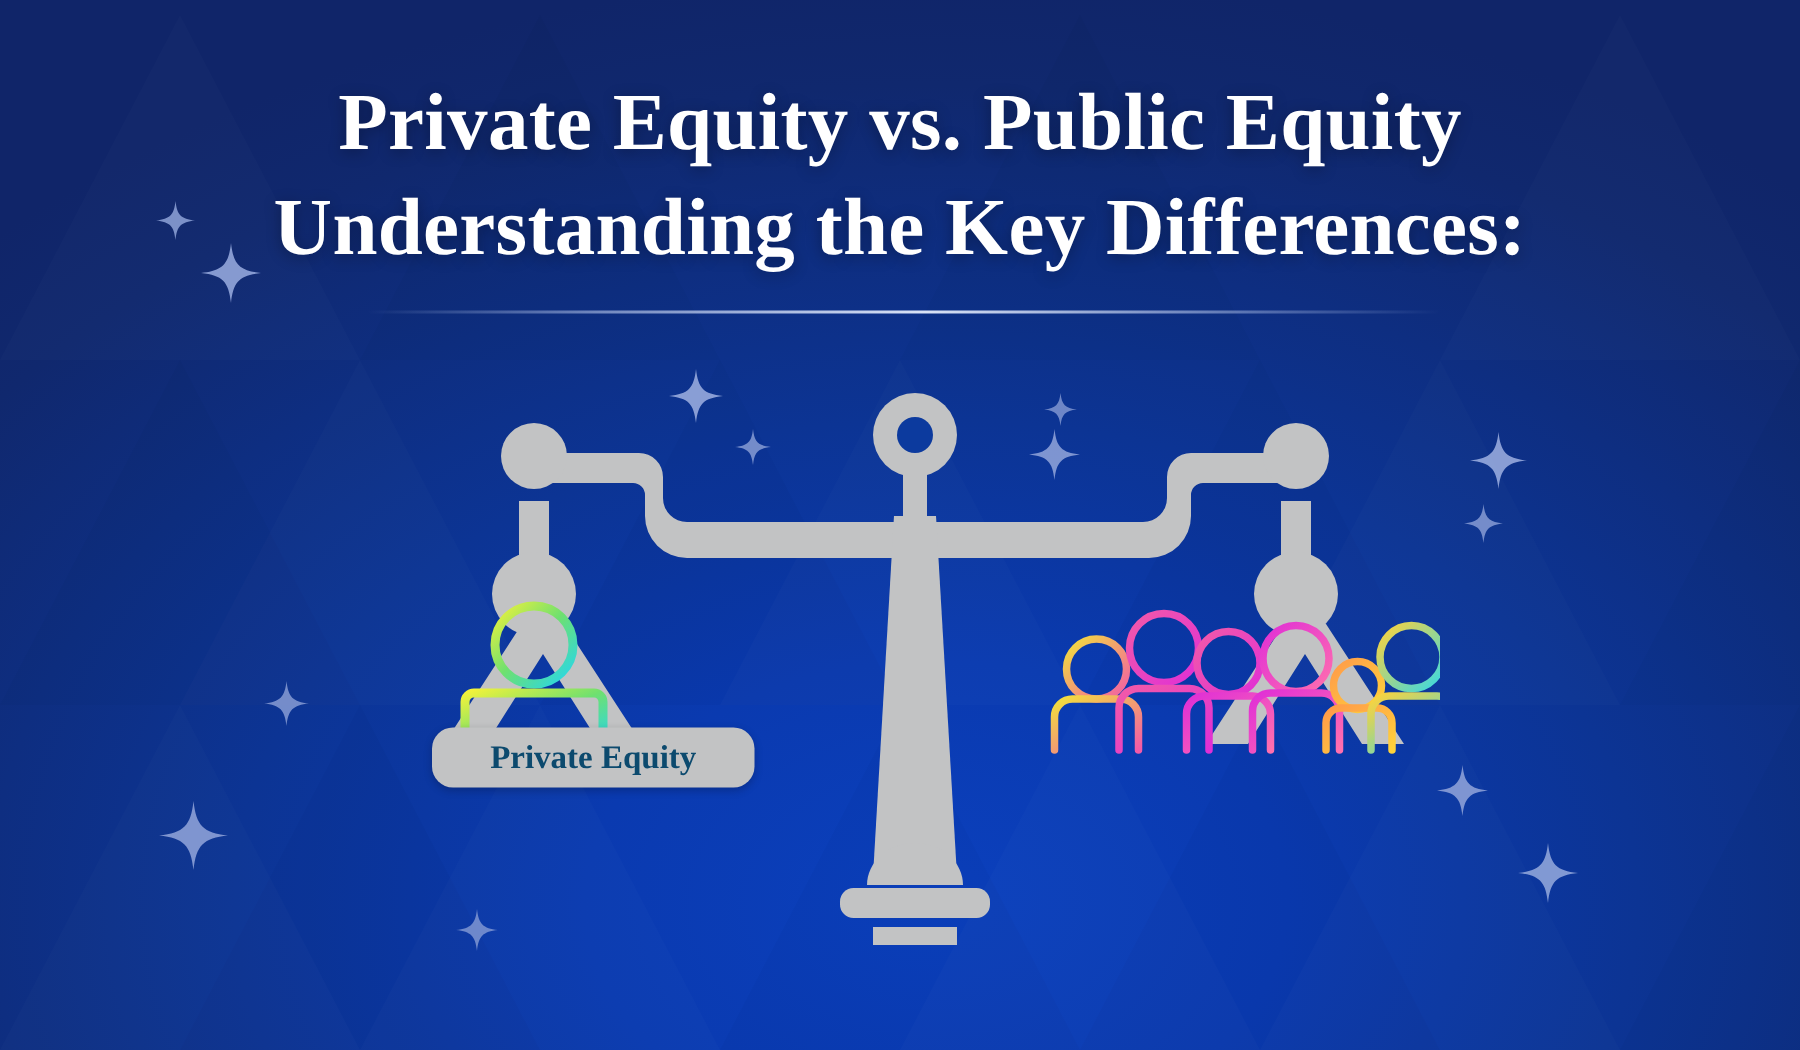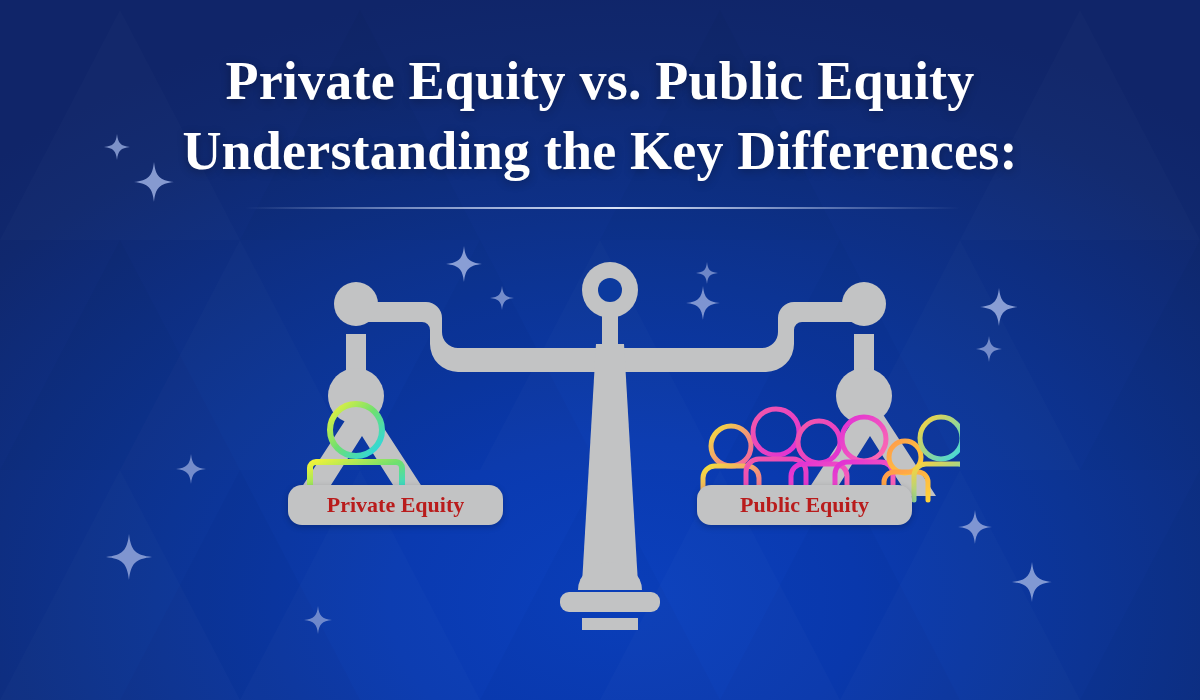--- a/index.html
+++ b/index.html
@@ -28,21 +28,21 @@
   .title-line{
     display:block;color:#ffffff;font-family:"Liberation Serif", serif;
     font-size:54px;font-weight:700;line-height:70px;letter-spacing:.2px;
     text-shadow:0 2px 10px rgba(0,0,0,.30);
   }
   .sparkle{position:absolute;pointer-events:none;}
   .scale-art{position:absolute;left:260px;top:250px;width:700px;height:380px;}
   .pan-label{
     position:absolute;display:flex;align-items:center;justify-content:center;
     background:#c2c3c4;border-radius:14px;height:40px;
-    color:#b91c1c;font-family:"Liberation Serif", serif;font-size:22px;font-weight:700;
+    color:#0c4a6e;font-family:"Liberation Serif", serif;font-size:22px;font-weight:700;
     box-shadow:0 2px 6px rgba(0,0,0,.22);
   }
   #label-private{left:288px;top:485px;width:215px;}
   #label-public{left:697px;top:485px;width:215px;}
 </style>
 </head>
 <body>
 
 <div class="stage">
 
@@ -203,15 +203,14 @@
 
       <circle cx="645" cy="207" r="16" stroke="url(#gradCrowdD)"></circle>
       <path d="M624 250 v-18 a10 10 0 0 1 10 -10 h24 a10 10 0 0 1 10 10 v18" stroke="url(#gradCrowdD)"></path>
 
       <circle cx="681" cy="188" r="21" stroke="url(#gradCrowdE)"></circle>
       <path d="M654 250 v-24 a12 12 0 0 1 12 -12 h32 a12 12 0 0 1 12 12 v24" stroke="url(#gradCrowdE)"></path>
     </g>
   </svg>
 
   <div class="pan-label" id="label-private">Private Equity</div>
-  <div class="pan-label" id="label-public">Public Equity</div>
 
 </div>
 
 </body></html>

